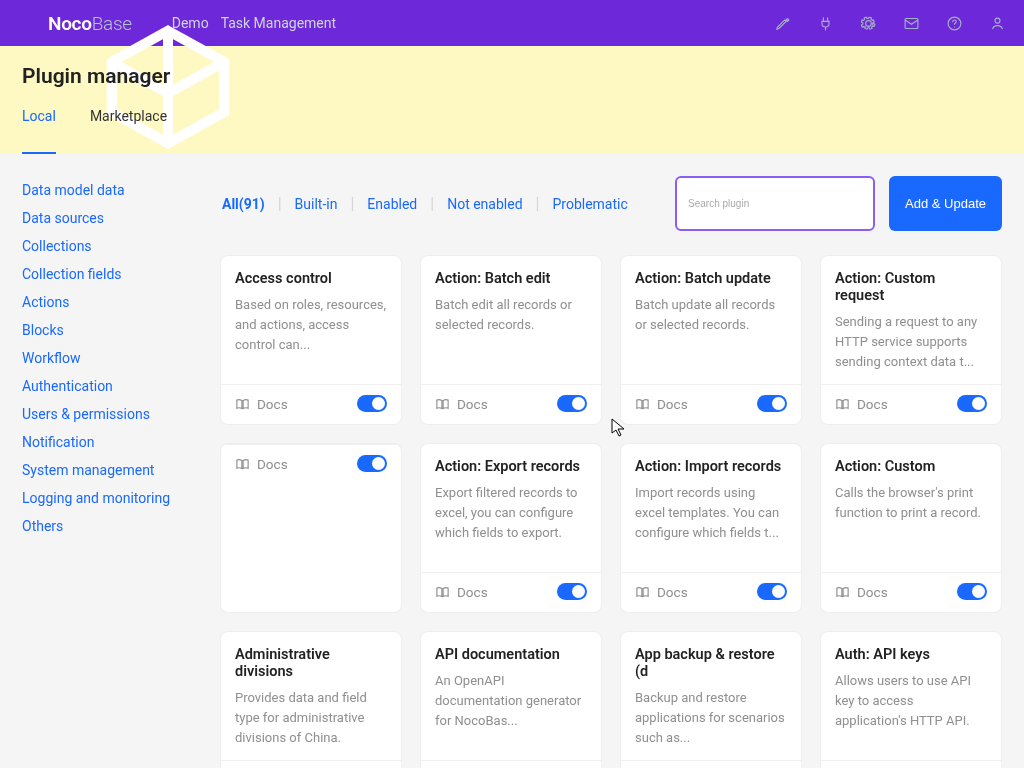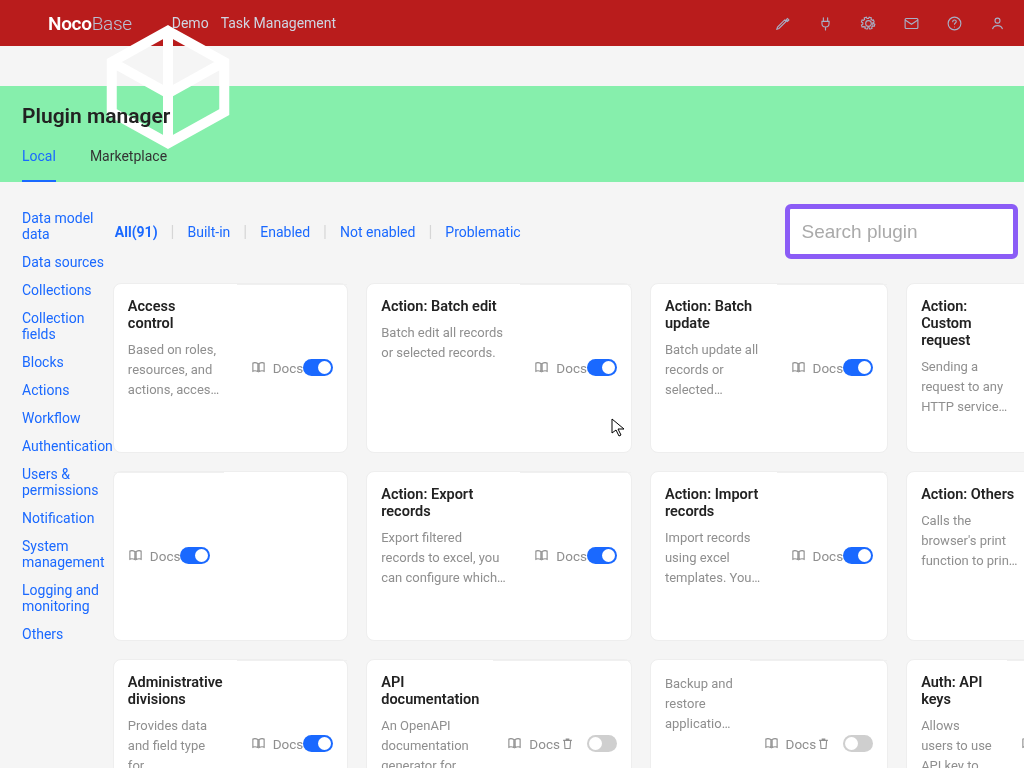--- a/index.html
+++ b/index.html
@@ -1,58 +1,58 @@
 <!DOCTYPE html>
 <html><head>
 <meta charset="utf-8">
 <style>
 * { margin: 0; padding: 0; box-sizing: border-box; }
 body { font-family: -apple-system, BlinkMacSystemFont, "Segoe UI", Roboto, sans-serif; background: #f5f5f5; color: #333; width: 1024px; height: 768px; overflow: hidden; }
 
 
-.topbar { background: #b91c1c; height: 46px; display: flex; align-items: center; padding: 0 18px; color: #fff; }
+.topbar { background: #6d28d9; height: 46px; display: flex; align-items: center; padding: 0 18px; color: #fff; }
 .logo { display: flex; align-items: center; font-size: 19px; font-weight: 600; letter-spacing: -0.3px; }
 .logo .box-icon { width: 22px; height: 22px; margin-right: 8px; }
 .logo .thin { font-weight: 300; color: #b8c0d4; }
 .topnav { display: flex; margin-left: 40px; gap: 12px; }
 .topnav a { color: #cfd5e2; font-size: 14px; text-decoration: none; }
 .topicons { margin-left: auto; display: flex; gap: 26px; align-items: center; }
 .topicons .ticon { color: #a7b0c7; cursor: pointer; display:flex; align-items:center; }
 .topicons .ticon svg { width:17px; height:17px; }
 
 
-.page-header { background: #86efac; padding: 18px 22px 0 22px; margin-top: 40px; }
+.page-header { background: #fef9c3; padding: 18px 22px 0 22px; }
 .page-title { font-size: 21px; font-weight: 600; color: #222; }
 .tabs { display: flex; gap: 34px; margin-top: 20px; }
-.tab { font-size: 14px; padding-bottom: 16px; color: #333; cursor: pointer; border-bottom: 2px solid transparent; }
+.tab { font-size: 14px; padding-bottom: 28px; color: #333; cursor: pointer; border-bottom: 2px solid transparent; }
 .tab.active { color: #1a69ff; border-bottom-color: #1a69ff; }
 
 
 .main { display: flex; }
 .sidebar { width: 220px; padding: 28px 0 0 22px; }
 .sidebar a { display: block; color: #1a69ff; font-size: 14px; margin-bottom: 12px; text-decoration: none; cursor: pointer; }
 
 .content { flex: 1; padding: 22px 22px 0 0; }
 
 .filter-row { display: flex; }
 .filter-links { display: flex; align-items: center; flex: 1; }
 .filter-links .fl { color: #1a69ff; font-size: 14px; cursor: pointer; padding: 0 2px; }
 .filter-links .fl.active { font-weight: 700; }
 .filter-links .sep { color: #d6d6d6; margin: 0 11px; }
-.search { border: 5px solid #8b5cf6; border-radius: 6px; padding: 7px 11px; font-size: 19px; width: 233px; color: #333; }
+.search { border: 2px solid #8b5cf6; border-radius: 6px; padding: 7px 11px; font-size: 10px; width: 200px; color: #333; }
 .search::placeholder { color: #aaa; }
 .add-btn { background: #1a69ff; color: #fff; border: none; border-radius: 6px; padding: 20px 16px; font-size: 13px; cursor: pointer; margin-left: 14px; }
 
 .grid { display: grid; grid-template-columns: repeat(4, 1fr); gap: 18px; margin-top: 24px; }
-.card { background: #fff; border: 1px solid #eee; border-radius: 8px; display: flex; flex-direction: row; height: 170px; }
+.card { background: #fff; border: 1px solid #eee; border-radius: 8px; display: flex; flex-direction: column; height: 170px; }
 .card-main { padding: 14px 14px 0 14px; flex: 1; overflow: hidden; }
 .card-title { font-size: 14.5px; font-weight: 600; color: #222; margin-bottom: 8px; }
 .card-desc { font-size: 13px; color: #8f8f8f; line-height: 1.55; display:-webkit-box; -webkit-line-clamp:3; -webkit-box-orient:vertical; overflow:hidden; }
 .card-footer { border-top: 1px solid #f0f0f0; padding: 10px 14px 12px 14px; display: flex; align-items: center; justify-content: space-between; }
-.docs { display: flex; align-items: flex-start; gap: 7px; color: #8f8f8f; font-size: 13.5px; cursor: pointer; }
+.docs { display: flex; align-items: flex-end; gap: 7px; color: #8f8f8f; font-size: 13.5px; cursor: pointer; }
 .docs svg { width: 15px; height: 15px; }
 
 .right-actions { display: flex; align-items: center; gap: 12px; }
 .trash-icon { color: #8f8f8f; cursor: pointer; display:flex; }
 .trash-icon svg { width:15px; height:15px; }
 
 .toggle { width: 30px; height: 17px; border-radius: 10px; position: relative; cursor: pointer; display:inline-block; }
 .toggle .knob { width: 13px; height: 13px; background: #fff; border-radius: 50%; position: absolute; top: 2px; transition: left .1s; }
 .toggle.on { background: #1a69ff; }
 .toggle.on .knob { left: 15px; }
@@ -152,22 +152,22 @@
     <div class="tab">Marketplace</div>
   </div>
 </div>
 
 <div class="main">
   <div class="sidebar" id="sidebar">
       <a>Data model data</a>
       <a>Data sources</a>
       <a>Collections</a>
       <a>Collection fields</a>
+      <a>Actions</a>
       <a>Blocks</a>
-      <a>Actions</a>
       <a>Workflow</a>
       <a>Authentication</a>
       <a>Users &amp; permissions</a>
       <a>Notification</a>
       <a>System management</a>
       <a>Logging and monitoring</a>
       <a>Others</a>
     </div>
 
   <div class="content">
@@ -312,21 +312,21 @@
             </div>
             <div class="right-actions">
               <span class="toggle on">
                 <span class="knob"></span>
               </span>
             </div>
           </div>
         </div>
         <div class="card">
           <div class="card-main">
-            <div class="card-title">Action: Others</div>
+            <div class="card-title">Action: Custom</div>
             <div class="card-desc">Calls the browser's print function to print a record.</div>
           </div>
           <div class="card-footer">
             <div class="docs">
               <svg>
                 <use href="#i-book"></use>
               </svg>
               <span>Docs</span>
             </div>
             <div class="right-actions">
@@ -374,20 +374,21 @@
                 </svg>
               </span>
               <span class="toggle off">
                 <span class="knob"></span>
               </span>
             </div>
           </div>
         </div>
         <div class="card">
           <div class="card-main">
+            <div class="card-title">App backup &amp; restore (d</div>
             <div class="card-desc">Backup and restore applications for scenarios such as...</div>
           </div>
           <div class="card-footer">
             <div class="docs">
               <svg>
                 <use href="#i-book"></use>
               </svg>
               <span>Docs</span>
             </div>
             <div class="right-actions">

